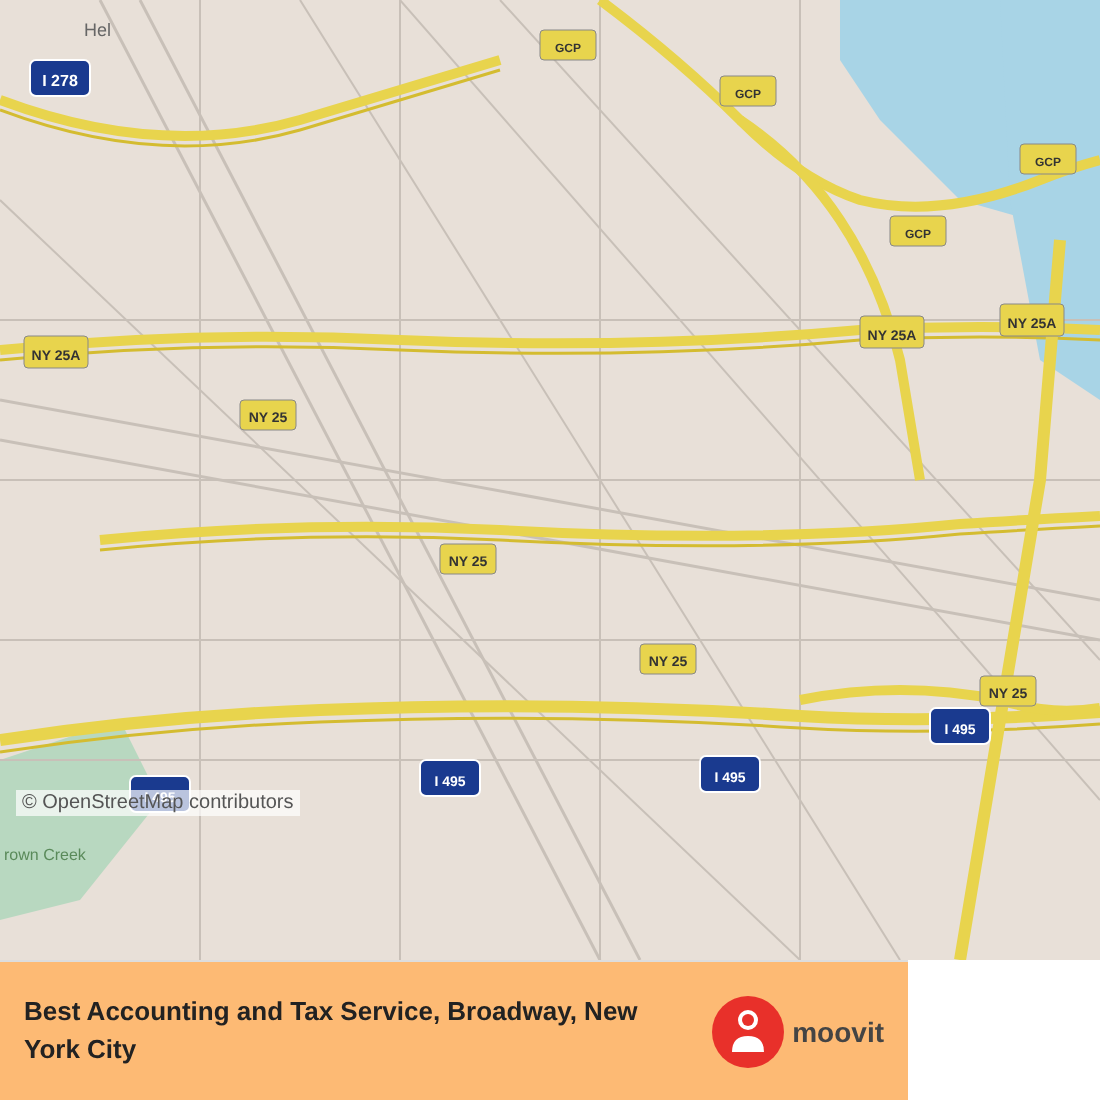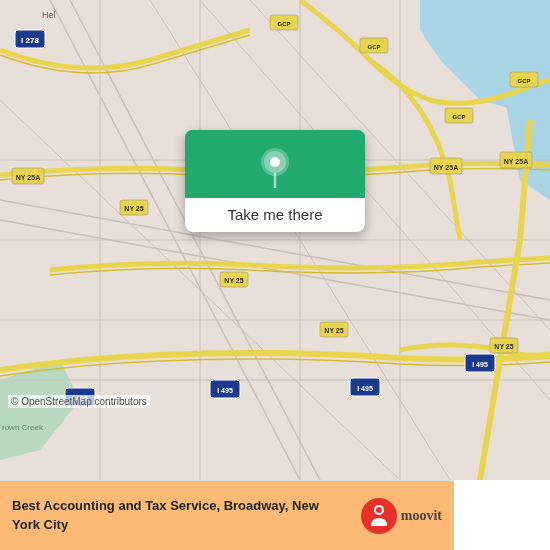--- a/index.html
+++ b/index.html
@@ -220,34 +220,20 @@
     <text x="459" y="119" text-anchor="middle" font-size="6" fill="#333" font-weight="bold">GCP</text>
 
     <rect x="510" y="72" width="28" height="15" rx="2" fill="#e8d44d" stroke="#888" stroke-width="0.5"></rect>
     <text x="524" y="83" text-anchor="middle" font-size="6" fill="#333" font-weight="bold">GCP</text>
 
     <text x="42" y="18" font-size="9" fill="#666">Hel</text>
 
     <text x="2" y="430" font-size="8" fill="#5a8a5a">rown Creek</text>
   </svg>
 
-  <div id="popup-card">
-    <div class="popup-top">
-
-      <svg class="pin-icon" viewBox="0 0 44 44" xmlns="http://www.w3.org/2000/svg">
-        <circle cx="22" cy="18" r="14" fill="white" opacity="0.25"></circle>
-        <circle cx="22" cy="18" r="10" fill="white" opacity="0.3" stroke="white" stroke-width="2"></circle>
-        <circle cx="22" cy="18" r="5" fill="white"></circle>
-        <path d="M22 30 L22 44" stroke="white" stroke-width="2.5" stroke-linecap="round" opacity="0.6"></path>
-      </svg>
-    </div>
-    <div class="popup-bottom">
-      <span class="popup-label">Take me there</span>
-    </div>
-  </div>
 
   <div id="copyright">
     <span>© OpenStreetMap contributors</span>
   </div>
 </div>
 
 <div id="bottom-bar">
   <div id="location-text">
     <div id="location-name">
       Best Accounting and Tax Service, Broadway, New<br>York City
@@ -257,15 +243,15 @@
   <div id="moovit-logo">
     <svg class="moovit-icon" viewBox="0 0 36 36" xmlns="http://www.w3.org/2000/svg">
 
       <circle cx="18" cy="18" r="18" fill="#e8302a"></circle>
 
       <ellipse cx="18" cy="12" rx="5" ry="5" fill="white"></ellipse>
       <path d="M10 28 Q10 20 18 20 Q26 20 26 28 Z" fill="white"></path>
 
       <circle cx="18" cy="12" r="3" fill="#e8302a"></circle>
     </svg>
-    <span style="font-size:14px; font-weight:bold; color:#444;font-family:Liberation Serif, serif;">moovit</span>
+    <span style="font-size:14px; font-weight:bold; color:#444;">moovit</span>
   </div>
 </div>
 
 </body></html>

